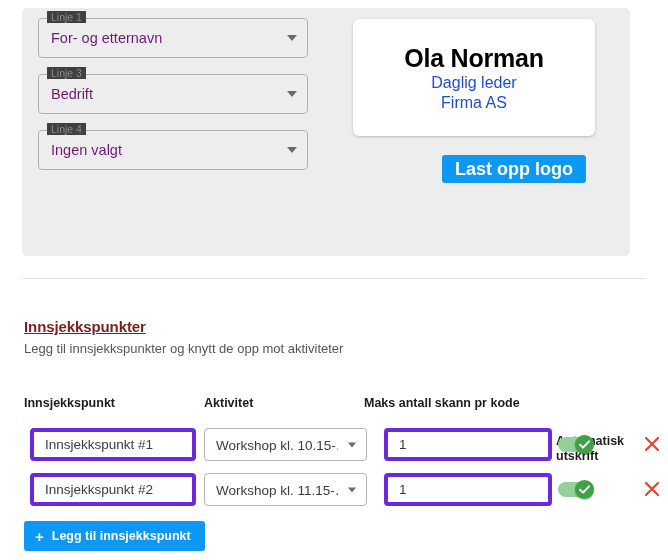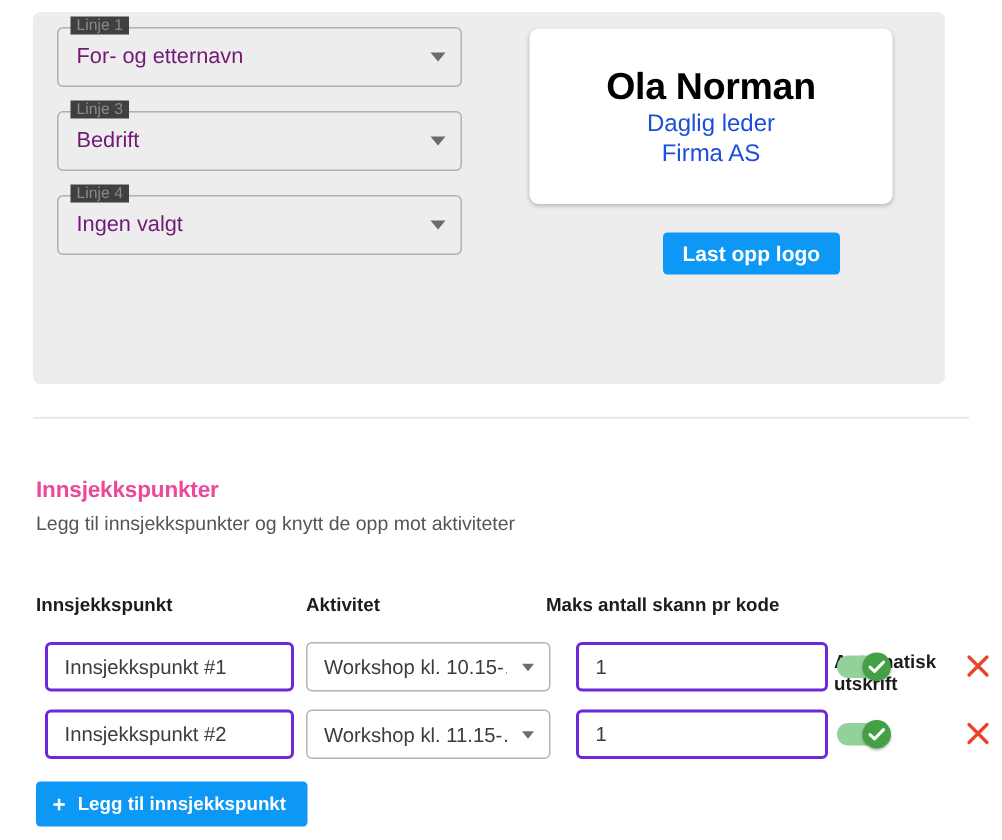--- a/index.html
+++ b/index.html
@@ -116,21 +116,21 @@
     position: absolute;
     left: 420px;
     top: 147px;
     height: 28px;
     padding: 0 13px;
     background: #0d98f5;
     color: #ffffff;
     border: none;
     border-radius: 3px;
     font-family: "Liberation Sans", sans-serif;
-    font-size: 14px;
+    font-size: 18px;
     font-weight: bold;
     line-height: 28px;
     cursor: pointer;
     white-space: nowrap;
   }
 
   
   .divider {
     position: absolute;
     left: 22px;
@@ -140,22 +140,23 @@
     background: #e2e2e2;
   }
 
   
   .section-title {
     position: absolute;
     left: 24px;
     top: 318px;
     font-size: 15px;
     font-weight: bold;
-    color: #ec4899;
+    color: #7f1d1d;
     letter-spacing: -0.1px;
+    text-decoration: underline;
   }
   .section-sub {
     position: absolute;
     left: 24px;
     top: 341px;
     font-size: 13px;
     color: #555555;
   }
 
   
@@ -182,21 +183,21 @@
 
   .t-row {
     position: relative;
     height: 45px;
   }
 
   .inp {
     position: absolute;
     box-sizing: border-box;
     height: 33px;
-    border: 2px solid #6d28d9;
+    border: 4px solid #6d28d9;
     border-radius: 4px;
     background: #ffffff;
     font-family: "Liberation Sans", sans-serif;
     font-size: 13.5px;
     color: #3c3c3c;
     padding: 0 11px;
     outline: none;
   }
   .inp-name { left: 6px;   top: 5px; width: 166px; }
   .inp-scan { left: 360px; top: 5px; width: 168px; }

